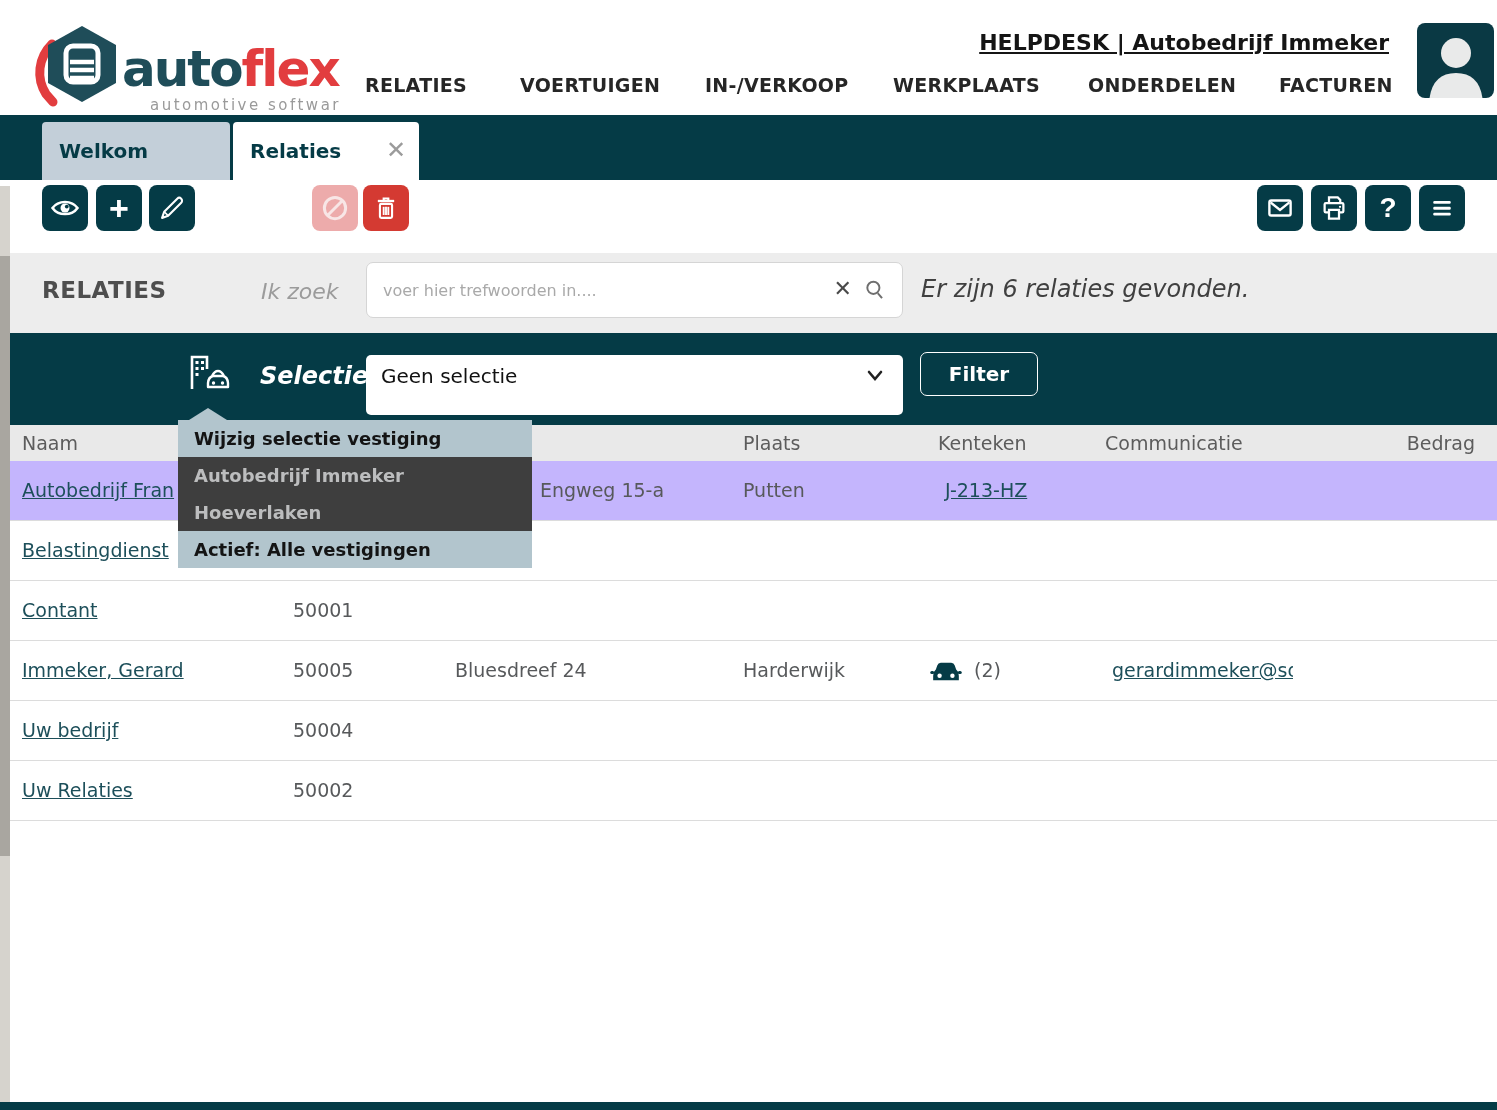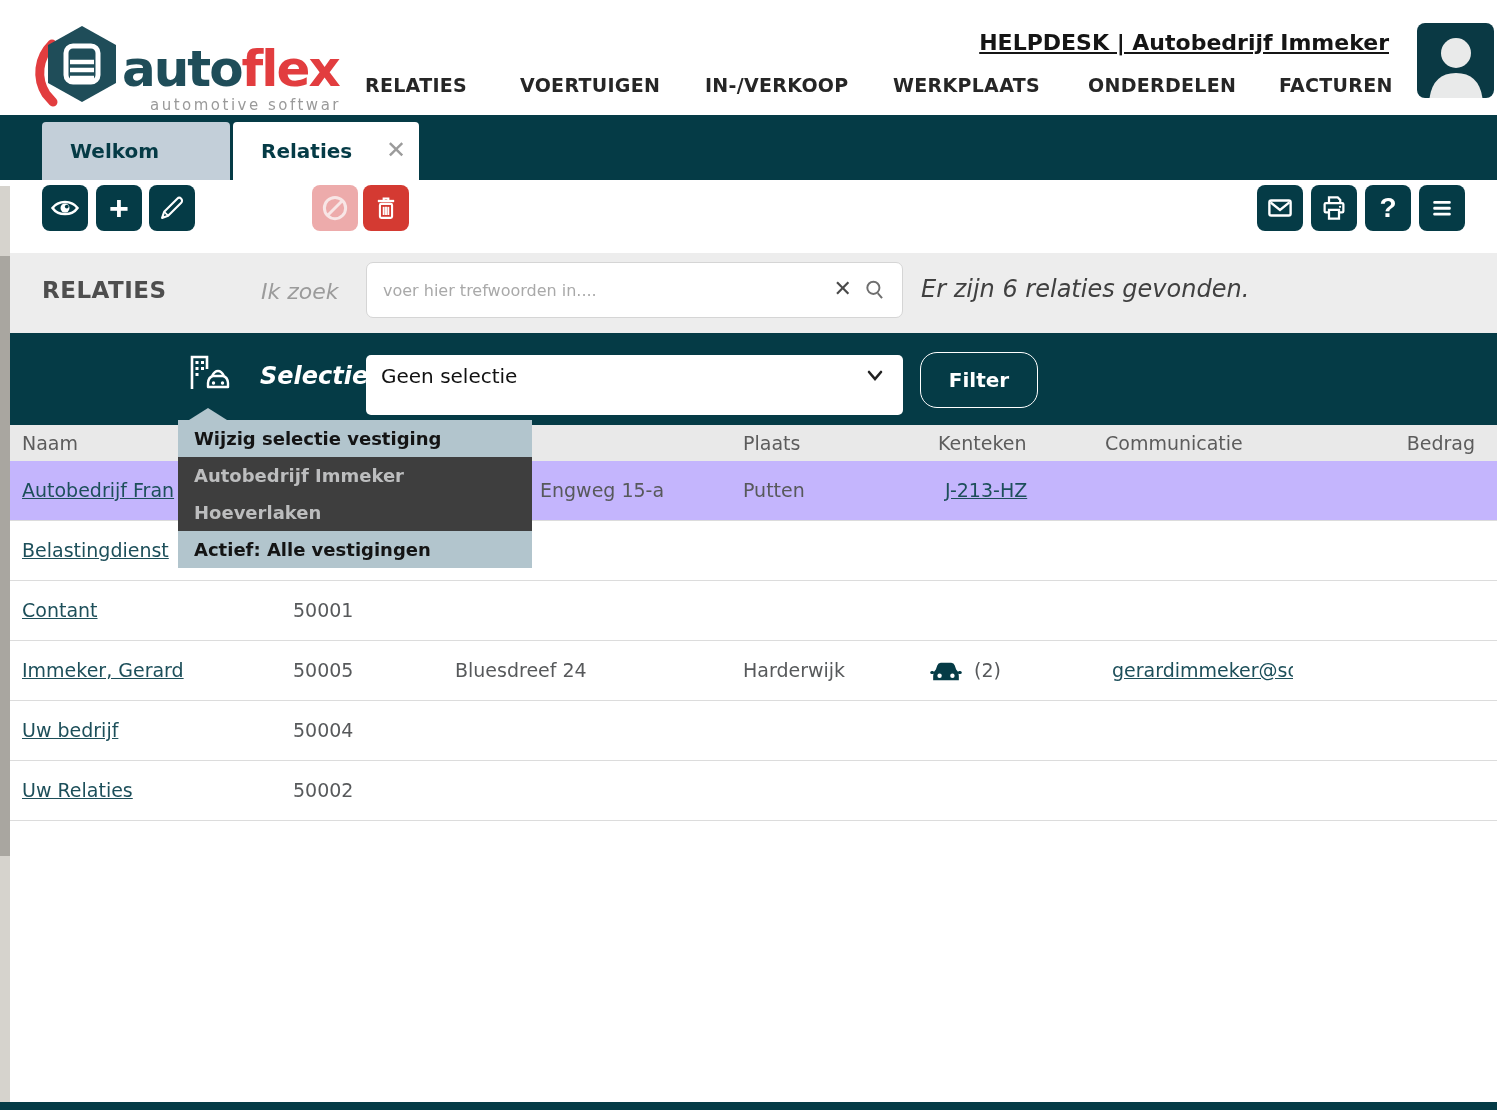--- a/index.html
+++ b/index.html
@@ -10,21 +10,21 @@
   
   .topbar { position:absolute; left:0; top:0; width:1497px; height:115px; background:#fff; }
   .logo { position:absolute; left:30px; top:20px; width:310px; height:100px; cursor:pointer; }
   .nav-item { position:absolute; top:74px; font-size:19px; font-weight:bold; color:#262626; letter-spacing:.3px; text-decoration:none; cursor:pointer; }
   .n0{left:365px}.n1{left:520px}.n2{left:705px}.n3{left:893px}.n4{left:1088px}.n5{left:1279px}
   .helpdesk { position:absolute; top:30px; right:108px; font-size:22px; font-weight:bold; color:#151515; text-decoration:underline; cursor:pointer;text-align:center; }
   .avatar { position:absolute; right:3px; top:23px; width:77px; height:75px; border-radius:8px; background:#0a3944; overflow:hidden; cursor:pointer; }
 
   
   .tabbar { position:absolute; left:0; top:115px; width:1497px; height:65px; background:#053b46; }
-  .tab { position:absolute; top:7px; height:58px; border-radius:4px 4px 0 0; font-size:20px; font-weight:bold; color:#053b46; line-height:58px; padding-left:28px; cursor:pointer; }
+  .tab { position:absolute; top:7px; height:58px; border-radius:4px 4px 0 0; font-size:20px; font-weight:bold; color:#053b46; line-height:58px; padding-left:17px; cursor:pointer; }
   .tab.inactive { left:42px; width:188px; background:#c3cfd9; }
   .tab.active   { left:233px; width:186px; background:#ffffff; }
   .tab-close { position:absolute; right:13px; top:0; font-size:24px; font-weight:normal; color:#9b9b9b; line-height:56px; cursor:pointer; }
 
   
   .toolbar { position:absolute; left:0; top:180px; width:1497px; height:73px; background:#fff; }
   .tbtn { position:absolute; top:5px; width:46px; height:46px; border:none; border-radius:8px; background:#053b46; cursor:pointer; display:flex; align-items:center; justify-content:center; }
   .tbtn svg { display:block; }
   .b-view{left:42px}.b-add{left:96px}.b-edit{left:149px}
   .b-block{left:312px; background:#edabab;}
@@ -44,21 +44,21 @@
   .sb-mag { position:absolute; right:14px; top:14px; cursor:pointer; }
   .results { position:absolute; left:921px; top:22px; font-size:24px; font-style:italic; color:#404040; }
 
   
   .filterbar { position:absolute; left:0; top:333px; width:1497px; height:92px; background:#053b46; }
   .fb-icon { position:absolute; left:186px; top:20px; cursor:pointer; }
   .selectie { position:absolute; left:260px; top:29px; font-size:24px; font-style:italic; font-weight:bold; color:#fff; }
   .select { position:absolute; left:366px; top:22px; width:537px; height:60px; background:#fff; border-radius:5px; cursor:pointer; }
   .select .sel-text { position:absolute; left:15px; top:9px; font-size:20px; color:#111; }
   .select .sel-chev { position:absolute; right:18px; top:13px; }
-  .filterbtn { position:absolute; left:920px; top:19px; width:118px; height:56px; background:transparent; border:1.5px solid #fff; border-radius:17px; color:#fff; font-family:inherit; font-size:20px; font-weight:bold; cursor:pointer; }
+  .filterbtn { position:absolute; left:920px; top:19px; width:118px; height:44px; background:transparent; border:1.5px solid #fff; border-radius:7px; color:#fff; font-family:inherit; font-size:20px; font-weight:bold; cursor:pointer; }
 
   
   .thead { position:absolute; left:0; top:425px; width:1497px; height:36px; background:#e9e9e9; }
   .thead .hcell { position:absolute; top:0; height:36px; line-height:36px; font-size:19px; color:#5c5c5c; }
   .col-name{left:22px}.col-nummer{left:293px}.col-adres{left:455px}.col-plaats{left:743px}
   .col-kenteken{left:938px}.col-communicatie{left:1105px}
   .col-bedrag{right:22px; text-align:right;}
   .tbody { position:absolute; left:0; top:461px; width:1497px; }
   .trow { position:relative; width:1497px; height:60px; border-bottom:1px solid #dcdcdc; background:#fff; }
   .trow.selected { background:#c4b5fd; }

